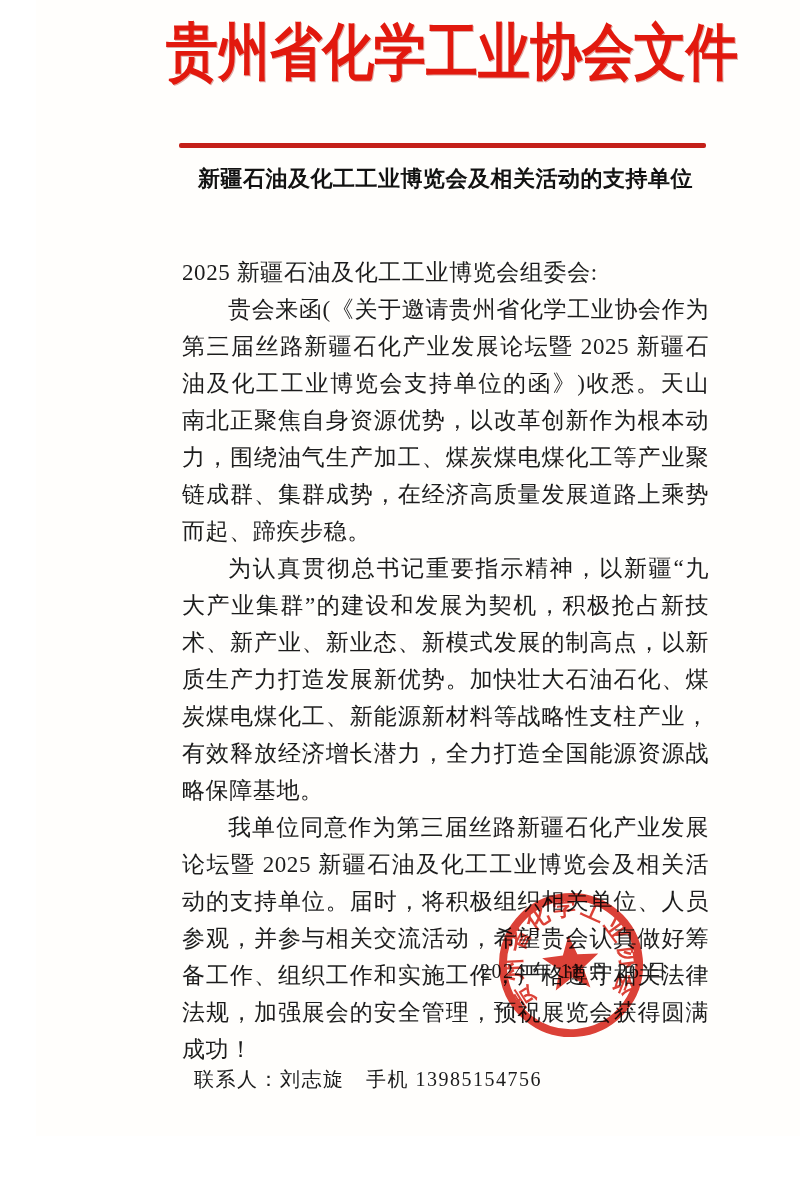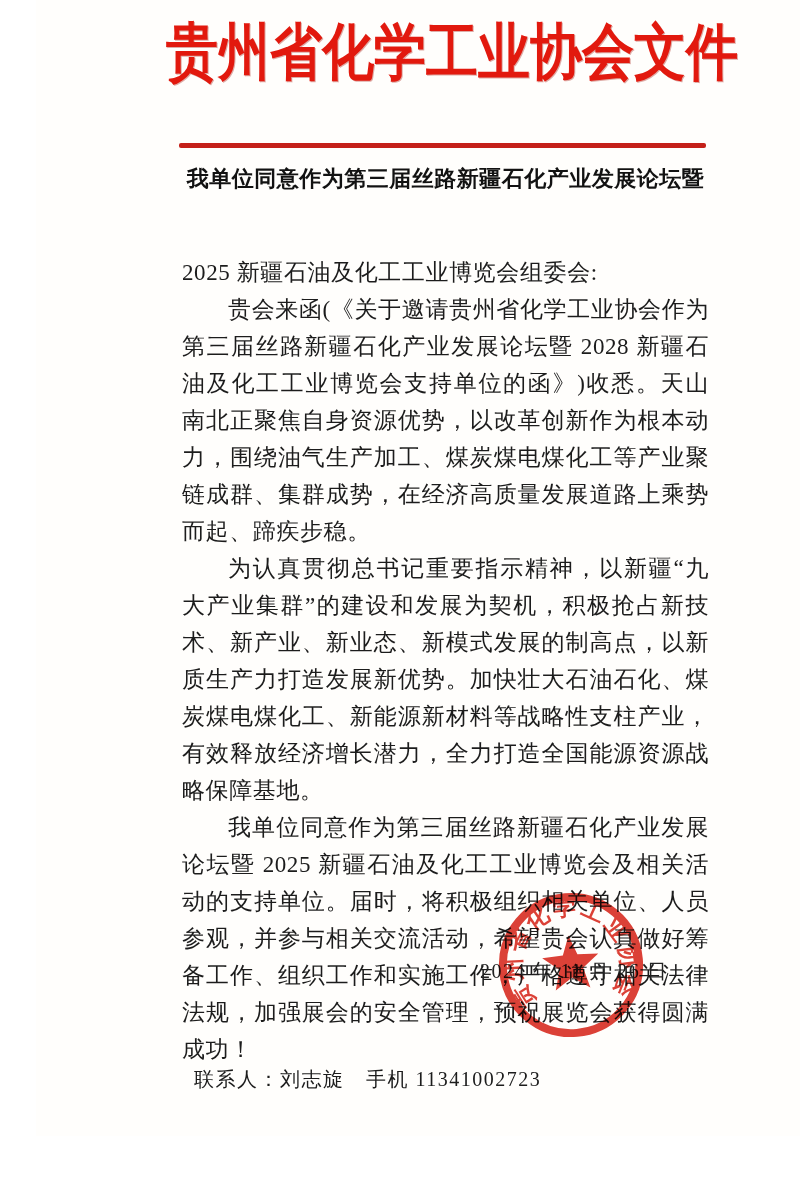--- a/index.html
+++ b/index.html
@@ -106,36 +106,36 @@
 </head>
 <body>
 
 <div class="page">
 
   <div class="header-title">贵州省化学工业协会文件</div>
 
   <div class="red-rule"></div>
 
   <div class="doc-title">
-    <div>我单位同意作为第三届丝路新疆石化产业发展论坛暨</div>
+    <div>新疆石油及化工工业博览会及相关活动的支持单位</div>
   </div>
 
   <div class="body-text">
     <p class="salutation">2025 新疆石油及化工工业博览会组委会:</p>
-    <p>贵会来函(《关于邀请贵州省化学工业协会作为第三届丝路新疆石化产业发展论坛暨 2028 新疆石油及化工工业博览会支持单位的函》)收悉。天山南北正聚焦自身资源优势，以改革创新作为根本动力，围绕油气生产加工、煤炭煤电煤化工等产业聚链成群、集群成势，在经济高质量发展道路上乘势而起、蹄疾步稳。</p>
+    <p>贵会来函(《关于邀请贵州省化学工业协会作为第三届丝路新疆石化产业发展论坛暨 2025 新疆石油及化工工业博览会支持单位的函》)收悉。天山南北正聚焦自身资源优势，以改革创新作为根本动力，围绕油气生产加工、煤炭煤电煤化工等产业聚链成群、集群成势，在经济高质量发展道路上乘势而起、蹄疾步稳。</p>
     <p>为认真贯彻总书记重要指示精神，以新疆“九大产业集群”的建设和发展为契机，积极抢占新技术、新产业、新业态、新模式发展的制高点，以新质生产力打造发展新优势。加快壮大石油石化、煤炭煤电煤化工、新能源新材料等战略性支柱产业，有效释放经济增长潜力，全力打造全国能源资源战略保障基地。</p>
     <p>我单位同意作为第三届丝路新疆石化产业发展论坛暨 2025 新疆石油及化工工业博览会及相关活动的支持单位。届时，将积极组织相关单位、人员参观，并参与相关交流活动，希望贵会认真做好筹备工作、组织工作和实施工作，严格遵守相关法律法规，加强展会的安全管理，预祝展览会获得圆满成功！</p>
   </div>
 
   <div class="date-line">2024 年 11 月 26 日</div>
 
   <svg class="seal" viewBox="-80 -80 160 160" xmlns="http://www.w3.org/2000/svg">
     <circle r="69" fill="none" stroke="#d93227" stroke-width="8"></circle>
     <path id="sealArc" d="M -38.5,33.5 A 51 51 0 1 1 38.5,33.5" fill="none"></path>
     <text fill="#d93227" font-size="23" font-weight="bold" font-family="Liberation Serif, serif" letter-spacing="3">
       <textPath href="#sealArc" startOffset="50%" text-anchor="middle">贵州省化学工业协会</textPath>
     </text>
     <polygon fill="#d93227" points="0,-30 7.4,-10.2 28.5,-9.3 12,3.9 17.6,24.3 0,12.6 -17.6,24.3 -12,3.9 -28.5,-9.3 -7.4,-10.2"></polygon>
   </svg>
 
-  <div class="contact-line">联系人：刘志旋　手机 11341002723</div>
+  <div class="contact-line">联系人：刘志旋　手机 13985154756</div>
 
 </div>
 
 </body></html>

